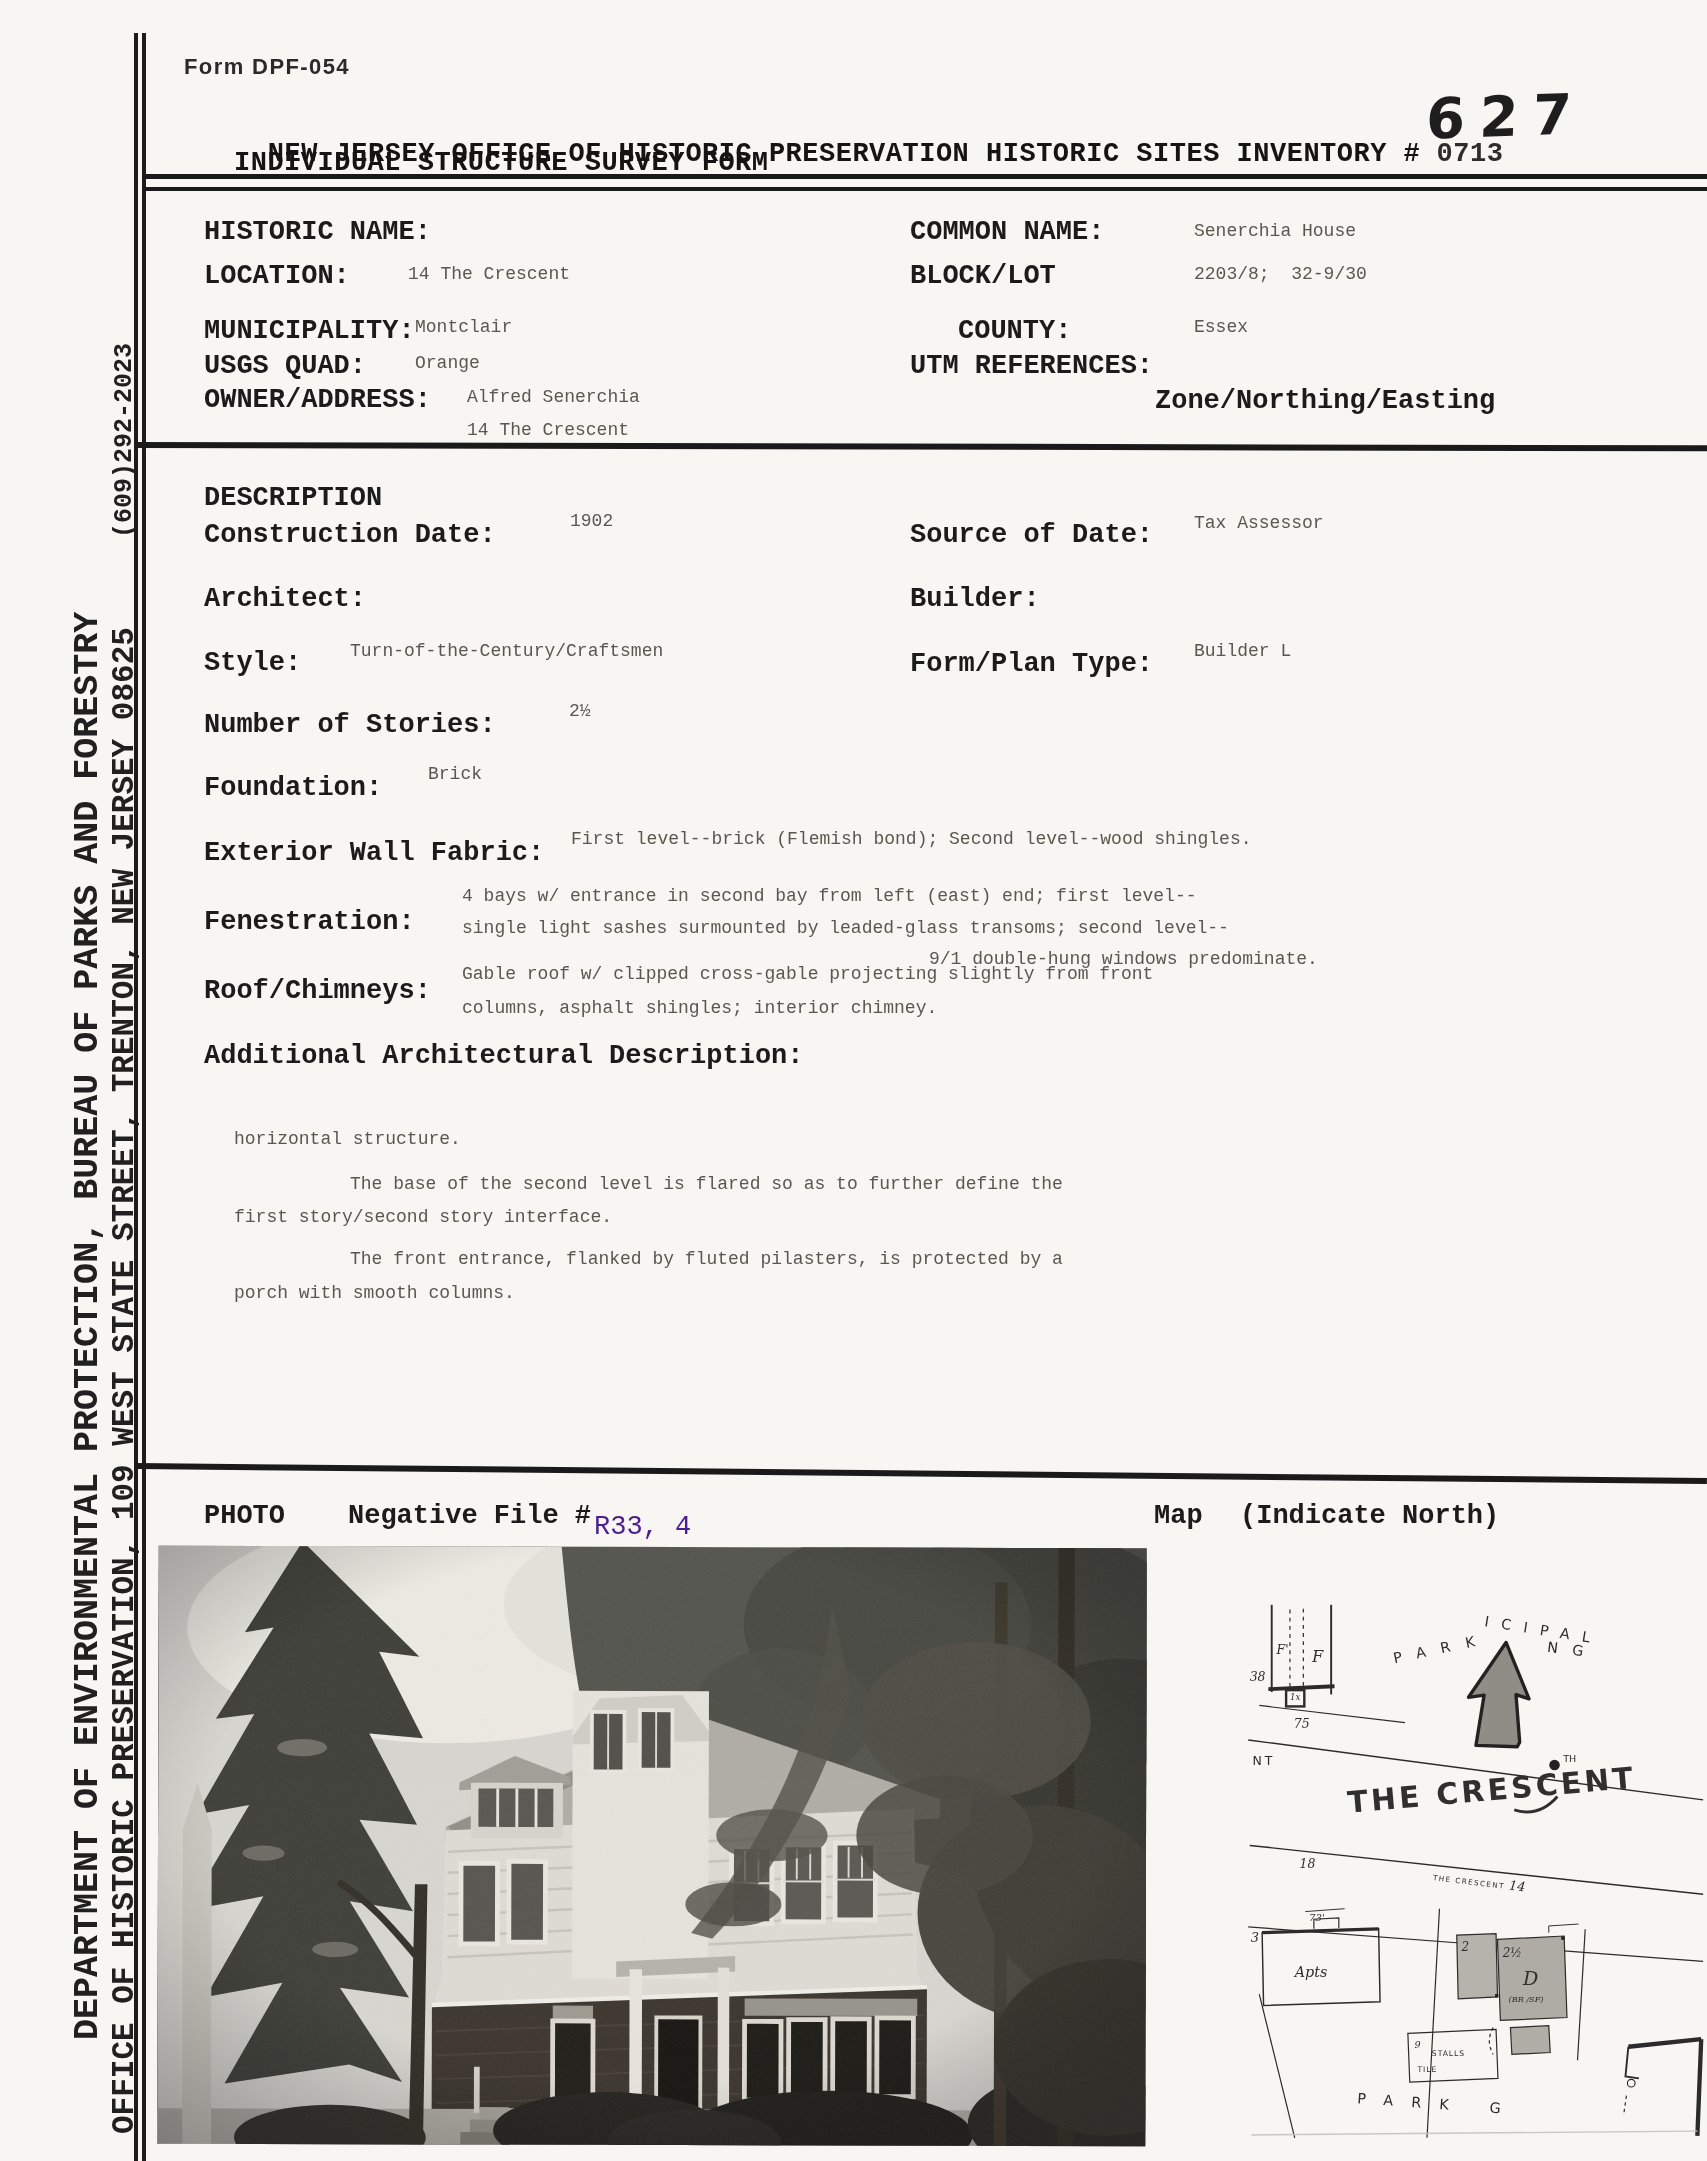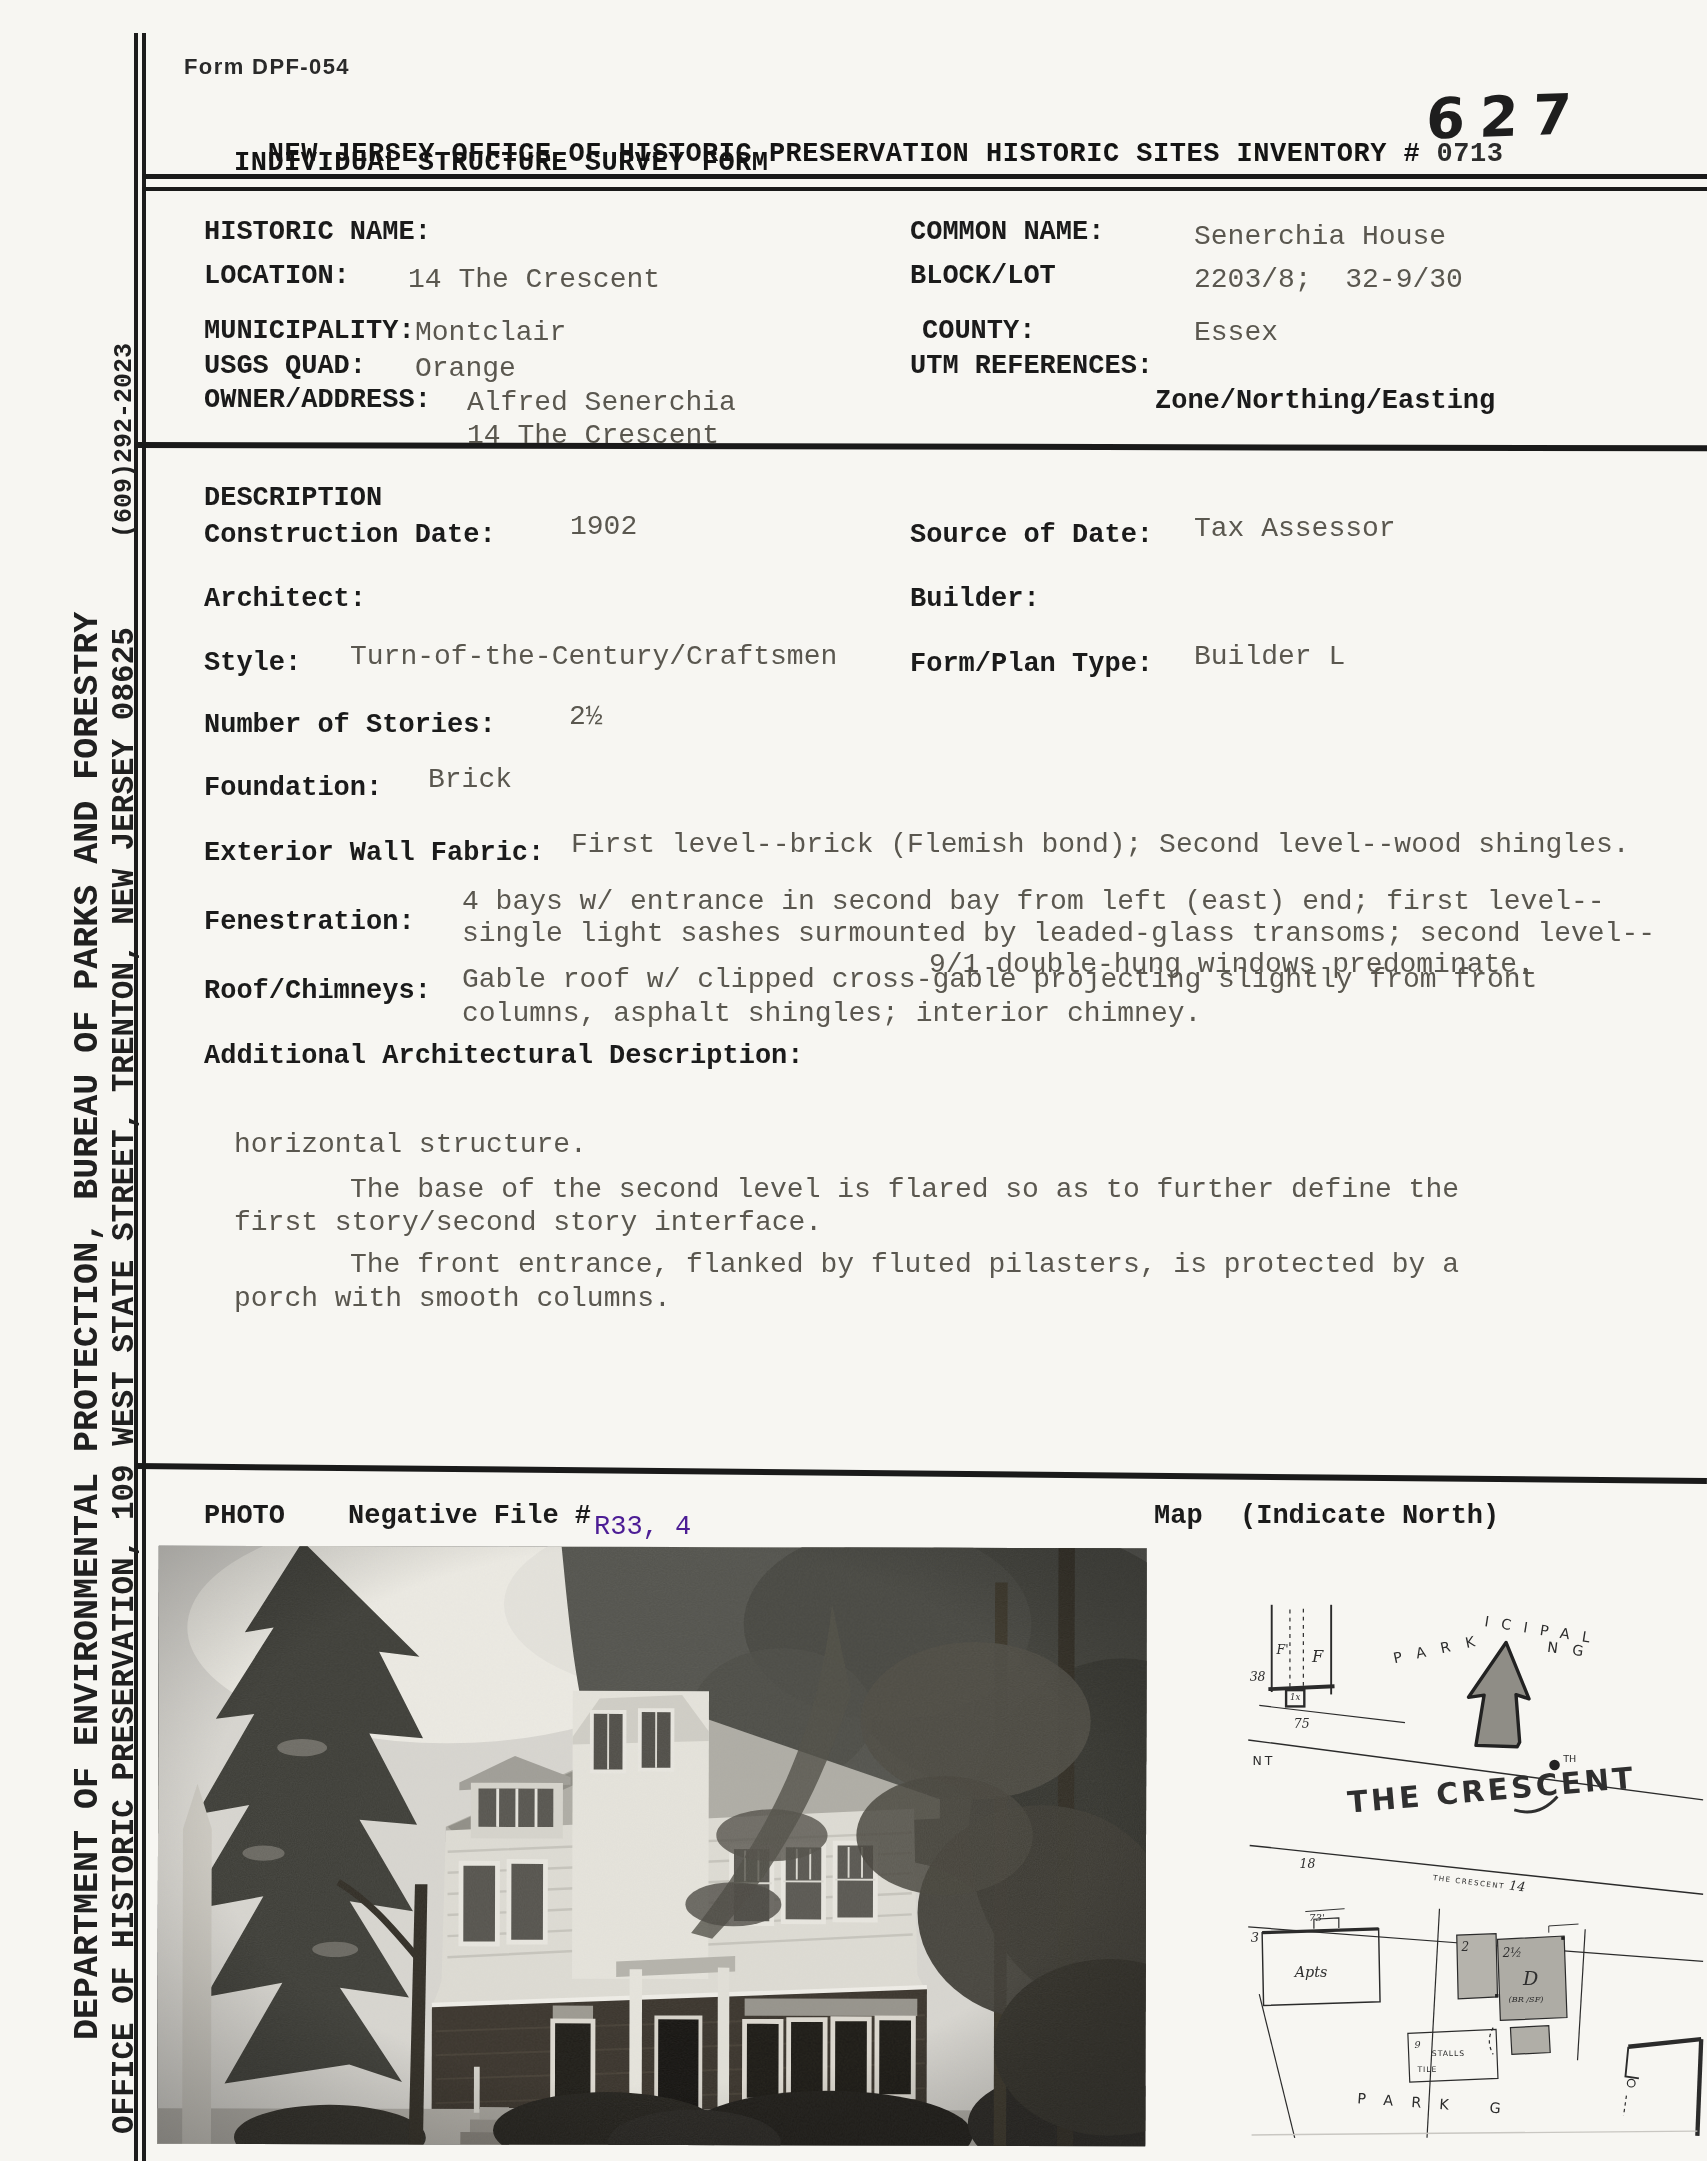--- a/index.html
+++ b/index.html
@@ -3,21 +3,21 @@
 <meta charset="utf-8">
 <style>
   html,body { margin:0; padding:0; background:#dddcd8; }
   .page {
     position:relative; width:1707px; height:2161px;
     background:#f7f6f2; overflow:hidden;
     font-family:"Liberation Mono","DejaVu Sans Mono",monospace;
   }
   .abs { position:absolute; white-space:pre; line-height:1.15; }
   .lbl { font-size:27px; font-weight:bold; color:#1b1b1b; letter-spacing:0px; }
-  .val { font-size:28px; font-weight:normal; color:#5a574f; }
+  .val { font-size:18px; font-weight:normal; color:#5a574f; }
   .val-dark { font-size:27px; color:#4c1d95; }
   .title { font-size:27px; font-weight:bold; color:#141414; letter-spacing:0.5px; }
   .formnum { font-family:"Liberation Sans","DejaVu Sans",sans-serif; font-size:22px; font-weight:600; color:#2a2a2a; letter-spacing:1.4px; }
   .hand {
     font-family:"DejaVu Sans",sans-serif; font-size:56px; font-weight:600;
     color:#1e1e1e; letter-spacing:14.4px; transform:rotate(-2deg) skewX(-4deg);
   }
   .hrule { position:absolute; background:#1a1a1a; transform-origin:0 0; }
   .vrule { position:absolute; background:#1c1c1c; }
   .vt {
@@ -68,21 +68,21 @@
   <div class="abs lbl" style="left:910px; top:217px;">COMMON NAME:</div>
   <div class="abs val" style="left:1194px; top:221px;">Senerchia House</div>
 
   <div class="abs lbl" style="left:204px; top:261px;">LOCATION:</div>
   <div class="abs val" style="left:408px; top:264px;">14 The Crescent</div>
   <div class="abs lbl" style="left:910px; top:261px;">BLOCK/LOT</div>
   <div class="abs val" style="left:1194px; top:264px;">2203/8;  32-9/30</div>
 
   <div class="abs lbl" style="left:204px; top:316px;">MUNICIPALITY:</div>
   <div class="abs val" style="left:415px; top:317px;">Montclair</div>
-  <div class="abs lbl" style="left:922px; top:316px;">COUNTY:</div>
+  <div class="abs lbl" style="left:958px; top:316px;">COUNTY:</div>
   <div class="abs val" style="left:1194px; top:317px;">Essex</div>
 
   <div class="abs lbl" style="left:204px; top:351px;">USGS QUAD:</div>
   <div class="abs val" style="left:415px; top:353px;">Orange</div>
   <div class="abs lbl" style="left:910px; top:351px;">UTM REFERENCES:</div>
 
   <div class="abs lbl" style="left:204px; top:385px;">OWNER/ADDRESS:</div>
   <div class="abs val" style="left:467px; top:387px;">Alfred Senerchia</div>
   <div class="abs val" style="left:467px; top:420px;">14 The Crescent</div>
   <div class="abs lbl" style="left:1155px; top:386px;">Zone/Northing/Easting</div>

